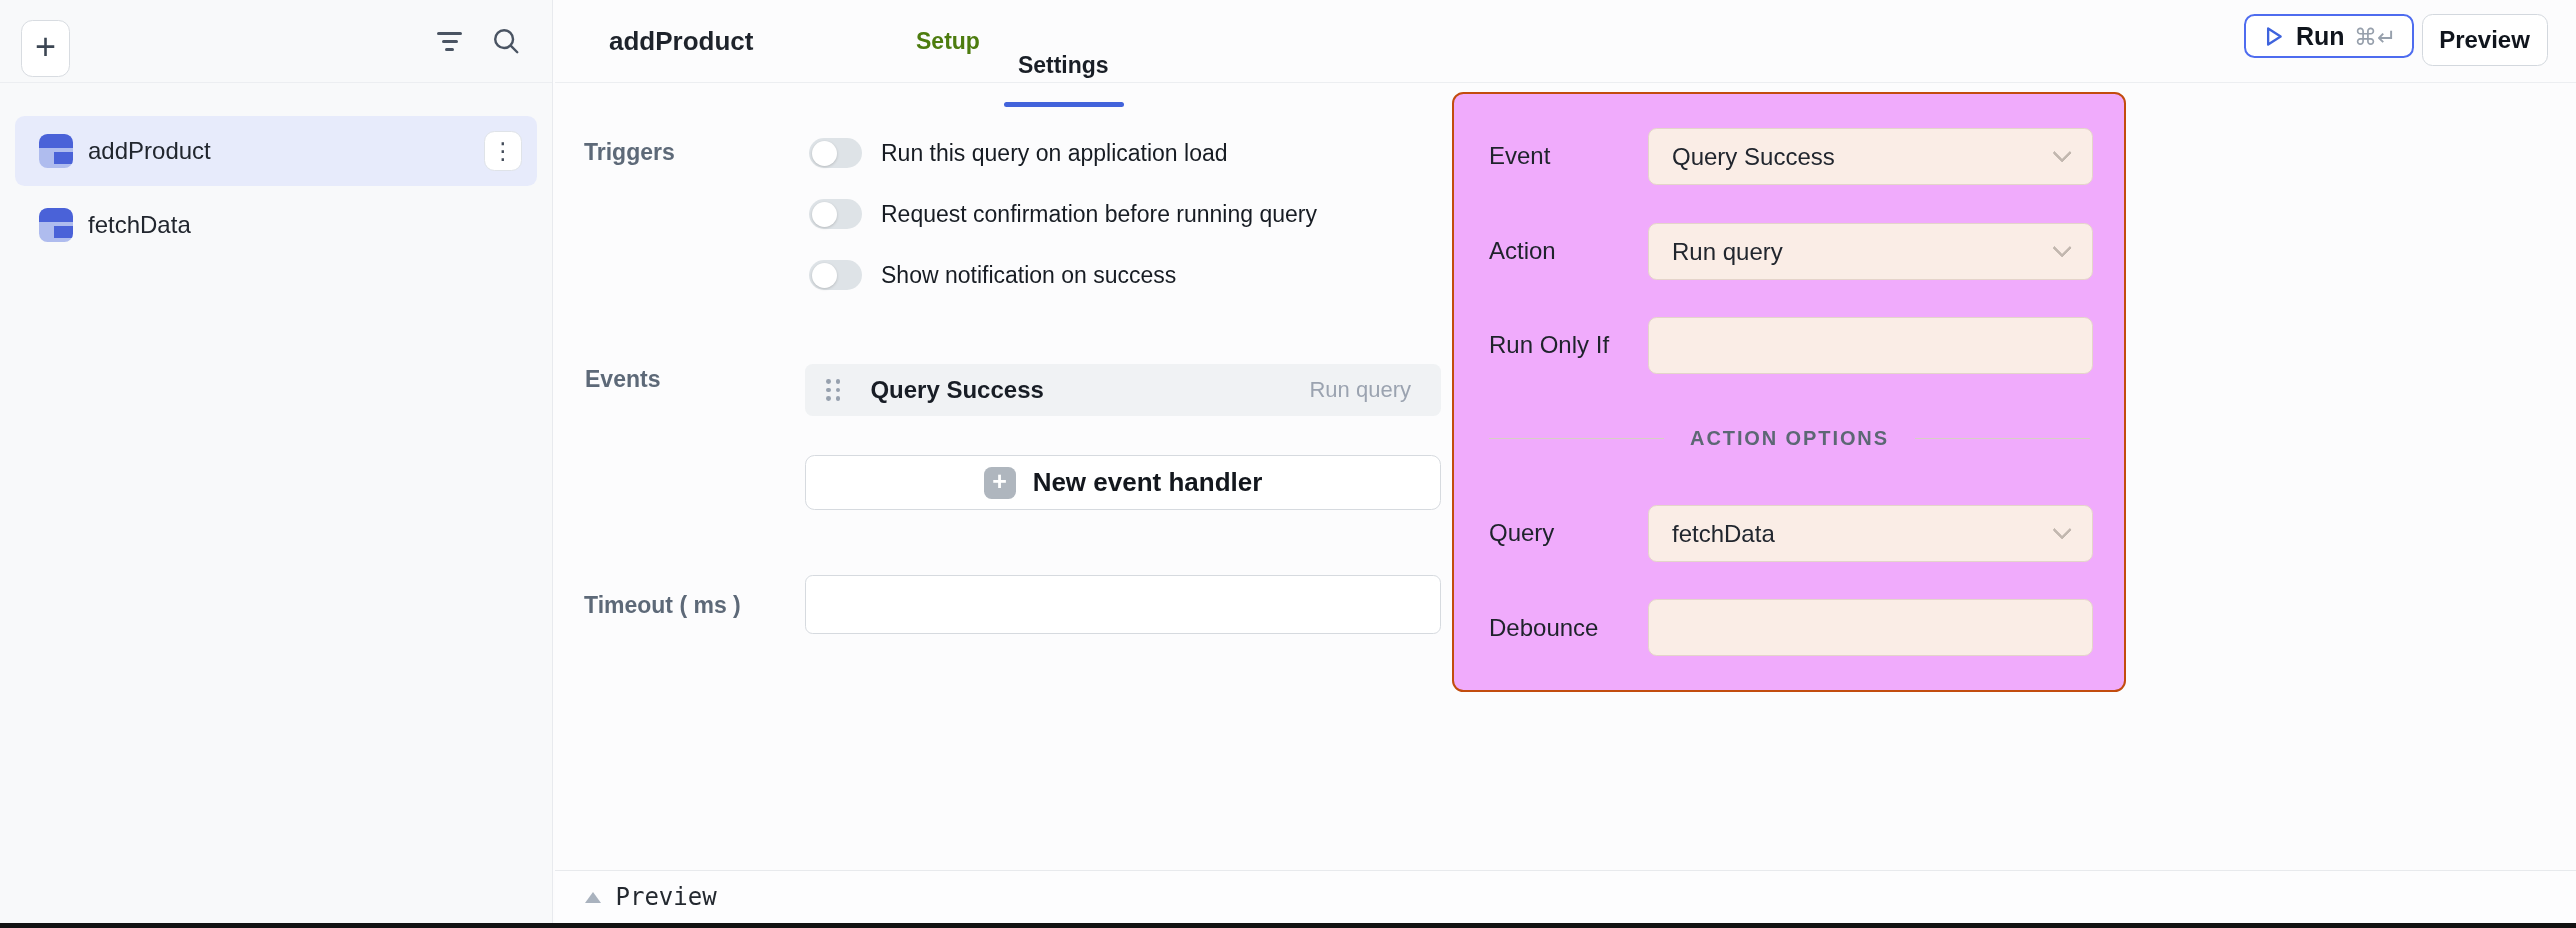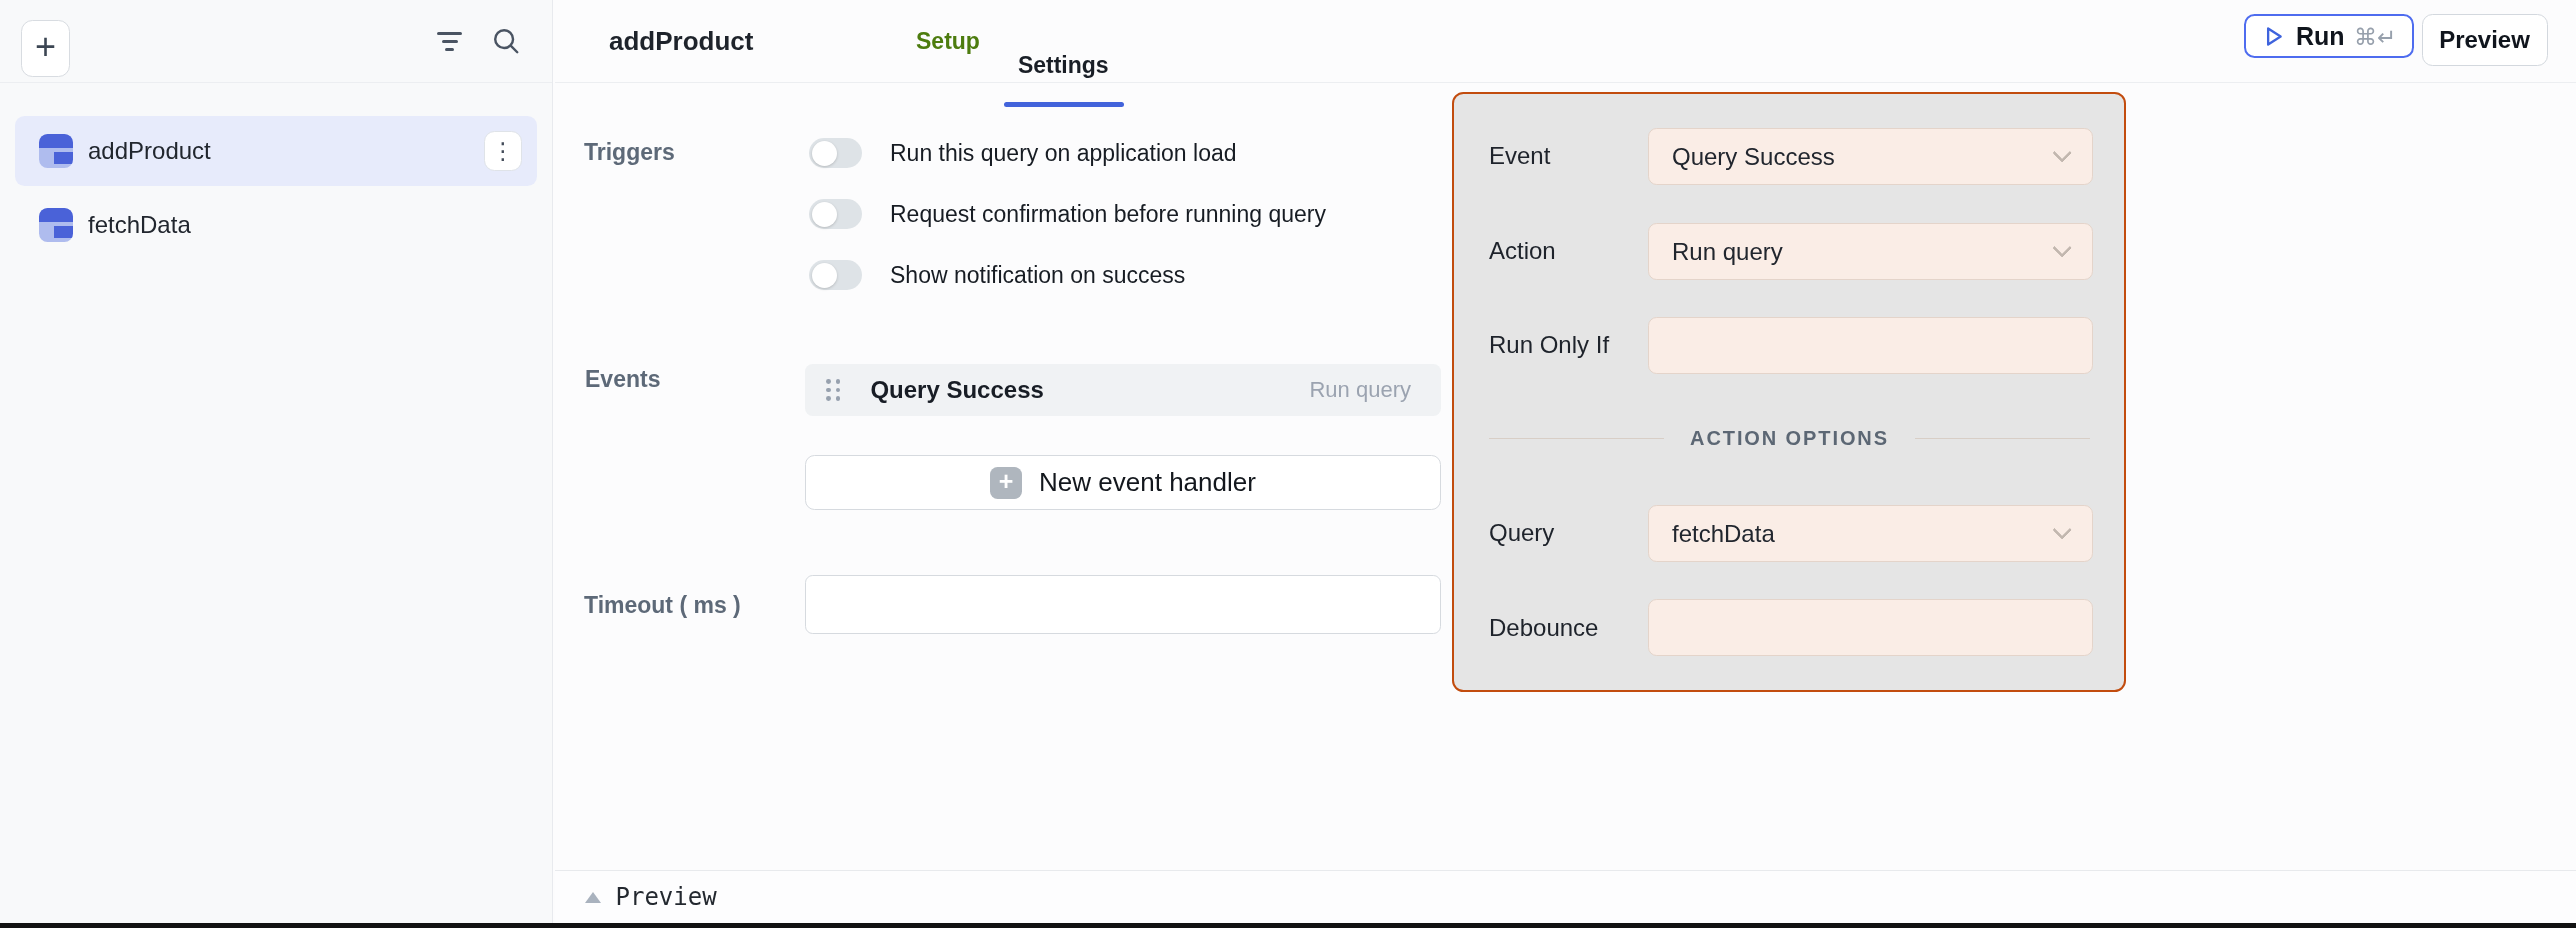--- a/index.html
+++ b/index.html
@@ -33,36 +33,36 @@
   .run-btn { width:170px; height:44px; background:#FFFFFF; border:2.4px solid #4E6CEF; border-radius:10.5px; display:flex; align-items:center; justify-content:center; gap:9.5px; cursor:pointer; }
   .run-btn .run-label { font-size:25px; font-weight:700; color:#10151D; }
   .run-btn .run-shortcut { font-size:23px; color:#97A0AC; font-family:"DejaVu Sans",sans-serif; margin-top:1.9px; }
   .preview-btn { width:126px; height:52px; background:#FFFFFF; border:1.9px solid #D3D8DE; border-radius:10.5px; display:flex; align-items:center; justify-content:center; font-size:24px; font-weight:700; color:#10151D; cursor:pointer; }
 
   
   .section-label { position:absolute; font-size:23px; color:#5D6978; font-weight:700; }
   .toggle-row { position:absolute; left:809px; display:flex; align-items:center; cursor:pointer; }
   .toggle { width:53px; height:30px; border-radius:15px; background:#DEE3E7; position:relative; flex:0 0 53px; }
   .toggle .knob { position:absolute; left:2.9px; top:2.9px; width:25px; height:25px; border-radius:50%; background:#FFFFFF; box-shadow:0 1px 2.9px rgba(0,0,0,0.18); }
-  .toggle-label { margin-left:28px; font-size:23px; color:#171C23; }
+  .toggle-label { margin-left:19px; font-size:23px; color:#171C23; }
 
   .event-row { position:absolute; left:805px; top:364px; width:636px; height:52px; background:#F0F2F4; border-radius:7.6px; display:flex; align-items:center; cursor:pointer; }
   .drag-handle { margin-left:21px; display:grid; grid-template-columns:4.8px 4.8px; gap:3.8px 4.8px; cursor:grab; }
   .drag-handle i { width:4.8px; height:4.8px; border-radius:50%; background:#97A1AE; }
   .event-row .ev-name { margin-left:30px; font-size:24px; font-weight:600; color:#181D25; }
   .event-row .ev-action { margin-left:auto; margin-right:30px; font-size:22px; color:#9BA3B0; }
 
   .new-handler-btn { position:absolute; left:805px; top:455px; width:636px; height:55px; background:#FFFFFF; border:1.9px solid #D6DADF; border-radius:9.5px; display:flex; align-items:center; justify-content:center; gap:17px; cursor:pointer; }
   .plus-square { width:32px; height:32px; background:#AFB6BE; border-radius:7.6px; color:#FFFFFF; font-size:25px; font-weight:600; display:flex; align-items:center; justify-content:center; line-height:1; padding-bottom:1.9px; }
-  .new-handler-label { font-size:26px; font-weight:400; color:#13171D; }
+  .new-handler-label { font-size:26px; font-weight:700; color:#13171D; }
 
   .text-input { position:absolute; background:#FFFFFF; border:1.9px solid #D6DADF; border-radius:7.6px; font-size:24px; color:#21262E; padding:0 19px; outline:none; font-family:inherit; }
 
   
-  .event-panel { position:absolute; left:1452px; top:92px; width:674px; height:600px; background:#e5e5e5; border:2.9px solid #C24C0E; border-radius:11.4px; }
+  .event-panel { position:absolute; left:1452px; top:92px; width:674px; height:600px; background:#f0abfc; border:2.9px solid #C24C0E; border-radius:11.4px; }
   .panel-label { position:absolute; left:35px; font-size:24px; color:#1E232B; }
   .panel-control { position:absolute; left:194px; width:445px; height:57px; border:1.9px solid #E4D4CA; border-radius:8.6px; background:#FAEDE6; display:flex; align-items:center; padding:0 23px; font-size:24px; color:#21262E; cursor:pointer; }
   .panel-input { position:absolute; left:194px; width:445px; height:57px; border:1.9px solid #E4D4CA; border-radius:8.6px; background:#FAEDE6; font-size:24px; color:#21262E; padding:0 23px; outline:none; font-family:inherit; }
   .chevron { position:absolute; right:23px; top:17px; width:14.3px; height:14.3px; border-right:3.3px solid #C2B7AF; border-bottom:3.3px solid #C2B7AF; transform:rotate(45deg); border-radius:1.9px; }
   .panel-divider { position:absolute; left:35px; right:34px; top:333px; display:flex; align-items:center; gap:26px; }
   .panel-divider .line { flex:1; height:1.9px; background:#D8CEC6; }
   .panel-divider .divider-text { font-size:20px; font-weight:700; letter-spacing:1.9px; color:#5C6774; }
 
   
   .preview-bar { position:absolute; left:555px; right:0; top:870px; height:53px; background:#FDFDFE; border-top:1.9px solid #E8EAED; display:flex; align-items:center; cursor:pointer; }

